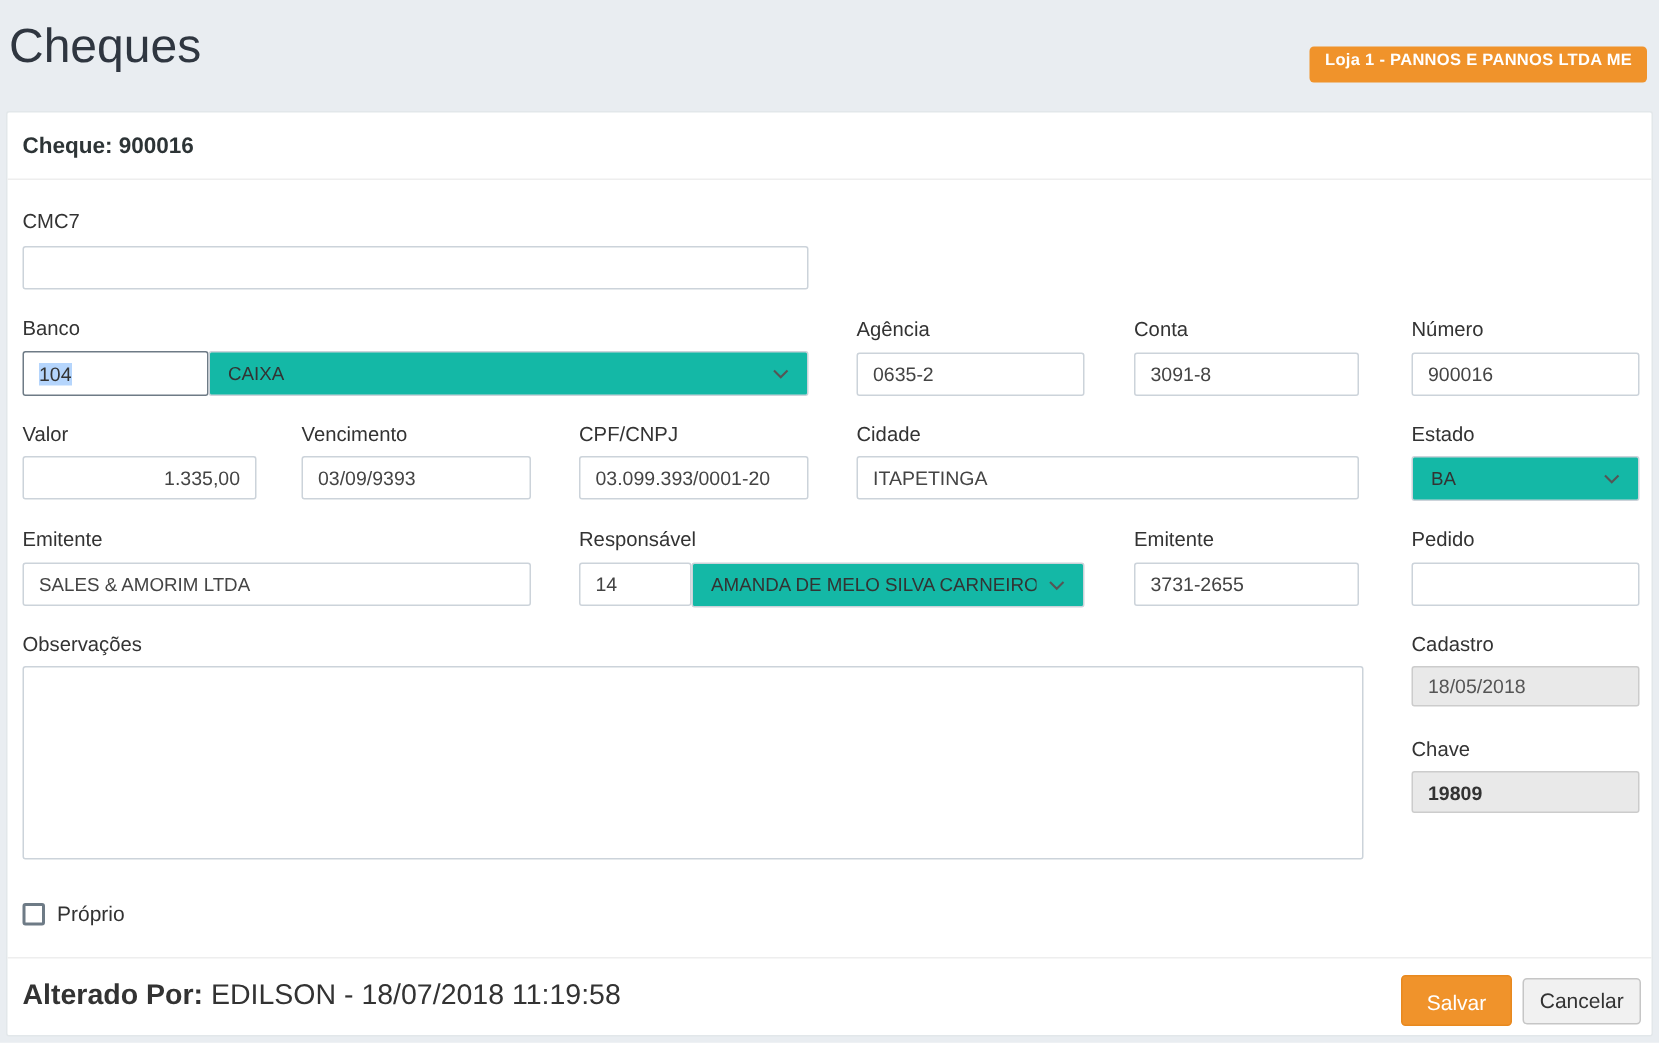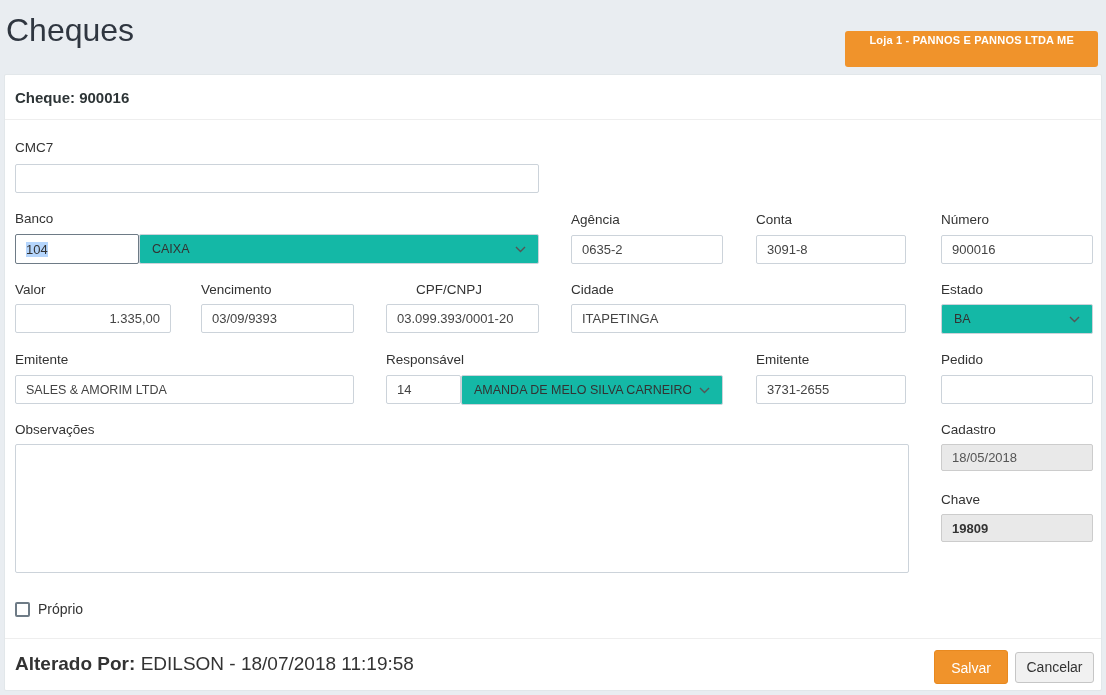--- a/index.html
+++ b/index.html
@@ -5,23 +5,23 @@
   * { margin:0; padding:0; box-sizing:border-box; }
   html,body { background:#e9edf1; }
   body { font-family:"Liberation Sans", sans-serif; }
   .viewport {
     position:relative; width:1106px; height:695px; background:#e9edf1; overflow:hidden;
   }
   .page-title {
     position:absolute; left:6px; top:12px; font-size:32px; color:#2f3640; font-weight:400;
   }
   .store-badge {
-    position:absolute; top:31px; right:8px; height:36px; line-height:19px;
+    position:absolute; top:31px; right:8px; height:24px; line-height:19px;
     background:#f0932b; color:#fff; font-size:11px; font-weight:bold;
-    padding:0 24px; border-radius:3px; cursor:pointer; letter-spacing:0.2px;
+    padding:0 10px; border-radius:3px; cursor:pointer; letter-spacing:0.2px;
   }
   .card {
     position:absolute; left:4px; top:74px; width:1098px; height:617px;
     background:#fff; border:1px solid #e2e7ea; border-radius:2px;
   }
   .card-heading {
     position:absolute; left:10px; top:14px; font-size:15px; font-weight:bold; color:#2d3436;
   }
   .heading-divider {
     position:absolute; left:0; top:44px; width:100%; height:1px; background:#eeeeee;
@@ -115,21 +115,21 @@
 
     <div class="lbl" style="left:936px; top:137px;">Número</div>
     <input class="inp" style="left: 936px; top: 160px; width: 152px;" value="900016">
 
     <div class="lbl" style="left:10px; top:207px;">Valor</div>
     <input class="inp right-align" style="left: 10px; top: 229px; width: 156px;" value="1.335,00">
 
     <div class="lbl" style="left:196px; top:207px;">Vencimento</div>
     <input class="inp" style="left: 196px; top: 229px; width: 153px;" value="03/09/9393">
 
-    <div class="lbl" style="left:381px; top:207px;margin-left:30px;">CPF/CNPJ</div>
+    <div class="lbl" style="left:381px; top:207px;">CPF/CNPJ</div>
     <input class="inp" style="left: 381px; top: 229px; width: 153px;" value="03.099.393/0001-20">
 
     <div class="lbl" style="left:566px; top:207px;">Cidade</div>
     <input class="inp" style="left: 566px; top: 229px; width: 335px;" value="ITAPETINGA">
 
     <div class="lbl" style="left:936px; top:207px;">Estado</div>
     <div class="fake-select" style="left:936px; top:229px; width:152px;">
       <span>BA</span>
       <span class="chev">
         <svg width="11" height="7" viewBox="0 0 11 7">

